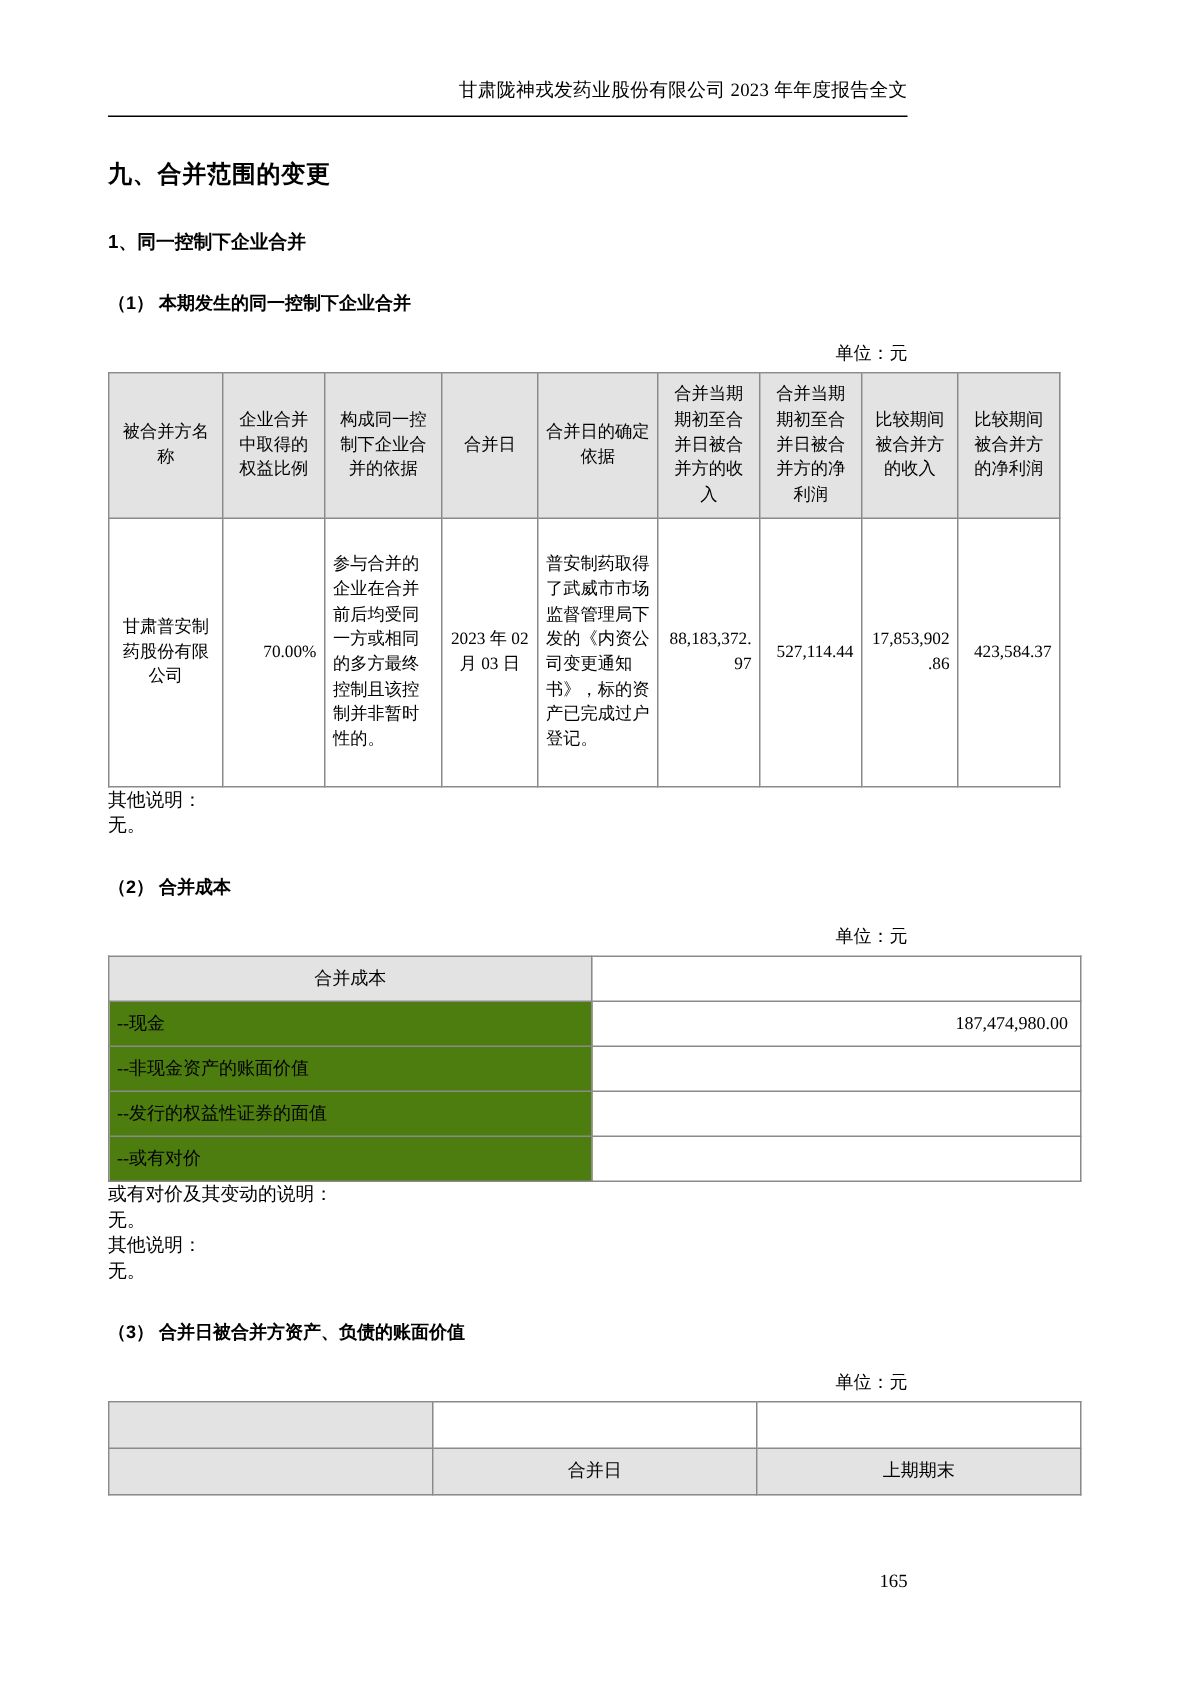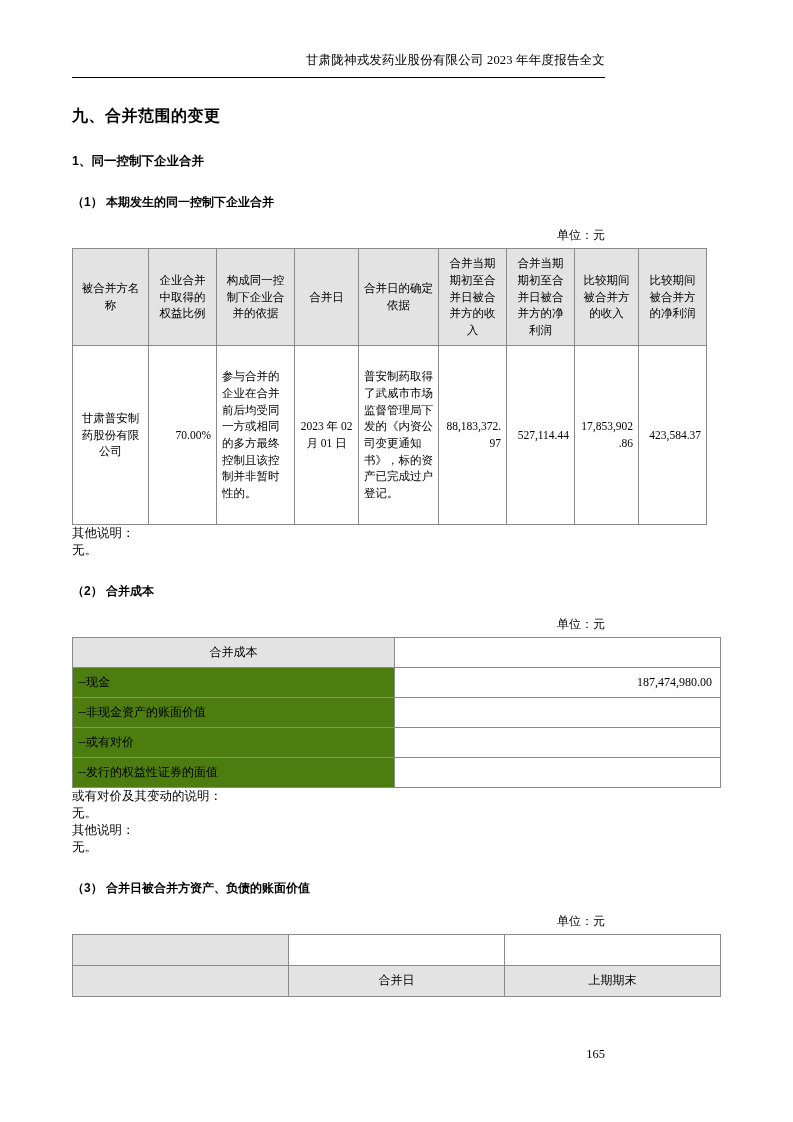--- a/index.html
+++ b/index.html
@@ -168,21 +168,21 @@
         <th>合并当期期初至合并日被合并方的净利润</th>
         <th>比较期间被合并方的收入</th>
         <th>比较期间被合并方的净利润</th>
       </tr>
     </thead>
     <tbody>
       <tr>
         <td>甘肃普安制药股份有限公司</td>
         <td class="num">70.00%</td>
         <td class="just">参与合并的企业在合并前后均受同一方或相同的多方最终控制且该控制并非暂时性的。</td>
-        <td>2023 年 02 月 01 日</td>
+        <td>2023 年 02 月 03 日</td>
         <td class="just">普安制药取得了武威市市场监督管理局下发的《内资公司变更通知书》，标的资产已完成过户登记。</td>
         <td class="num">88,183,372.97</td>
         <td class="num">527,114.44</td>
         <td class="num">17,853,902.86</td>
         <td class="num">423,584.37</td>
       </tr>
     </tbody>
   </table>
 
   <div class="para">其他说明：</div>
@@ -204,25 +204,25 @@
       </tr>
       <tr>
         <td class="lbl">--现金</td>
         <td class="val">187,474,980.00</td>
       </tr>
       <tr>
         <td class="lbl">--非现金资产的账面价值</td>
         <td class="val"></td>
       </tr>
       <tr>
+        <td class="lbl">--发行的权益性证券的面值</td>
+        <td class="val"></td>
+      </tr>
+      <tr>
         <td class="lbl">--或有对价</td>
-        <td class="val"></td>
-      </tr>
-      <tr>
-        <td class="lbl">--发行的权益性证券的面值</td>
         <td class="val"></td>
       </tr>
     </tbody>
   </table>
 
   <div class="para">或有对价及其变动的说明：</div>
   <div class="para">无。</div>
 
   <div class="para">其他说明：</div>
   <div class="para">无。</div>

